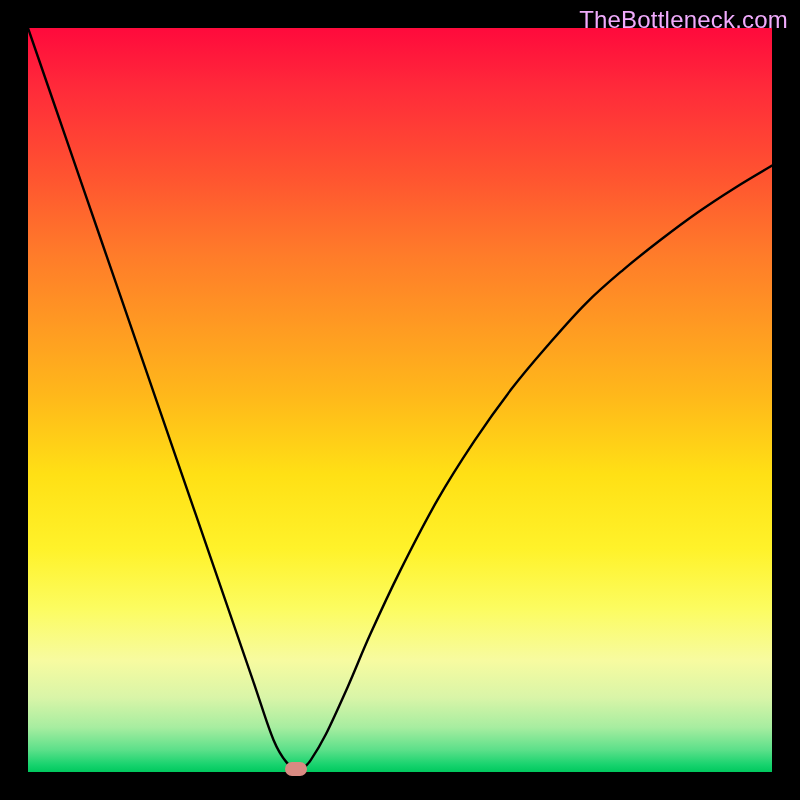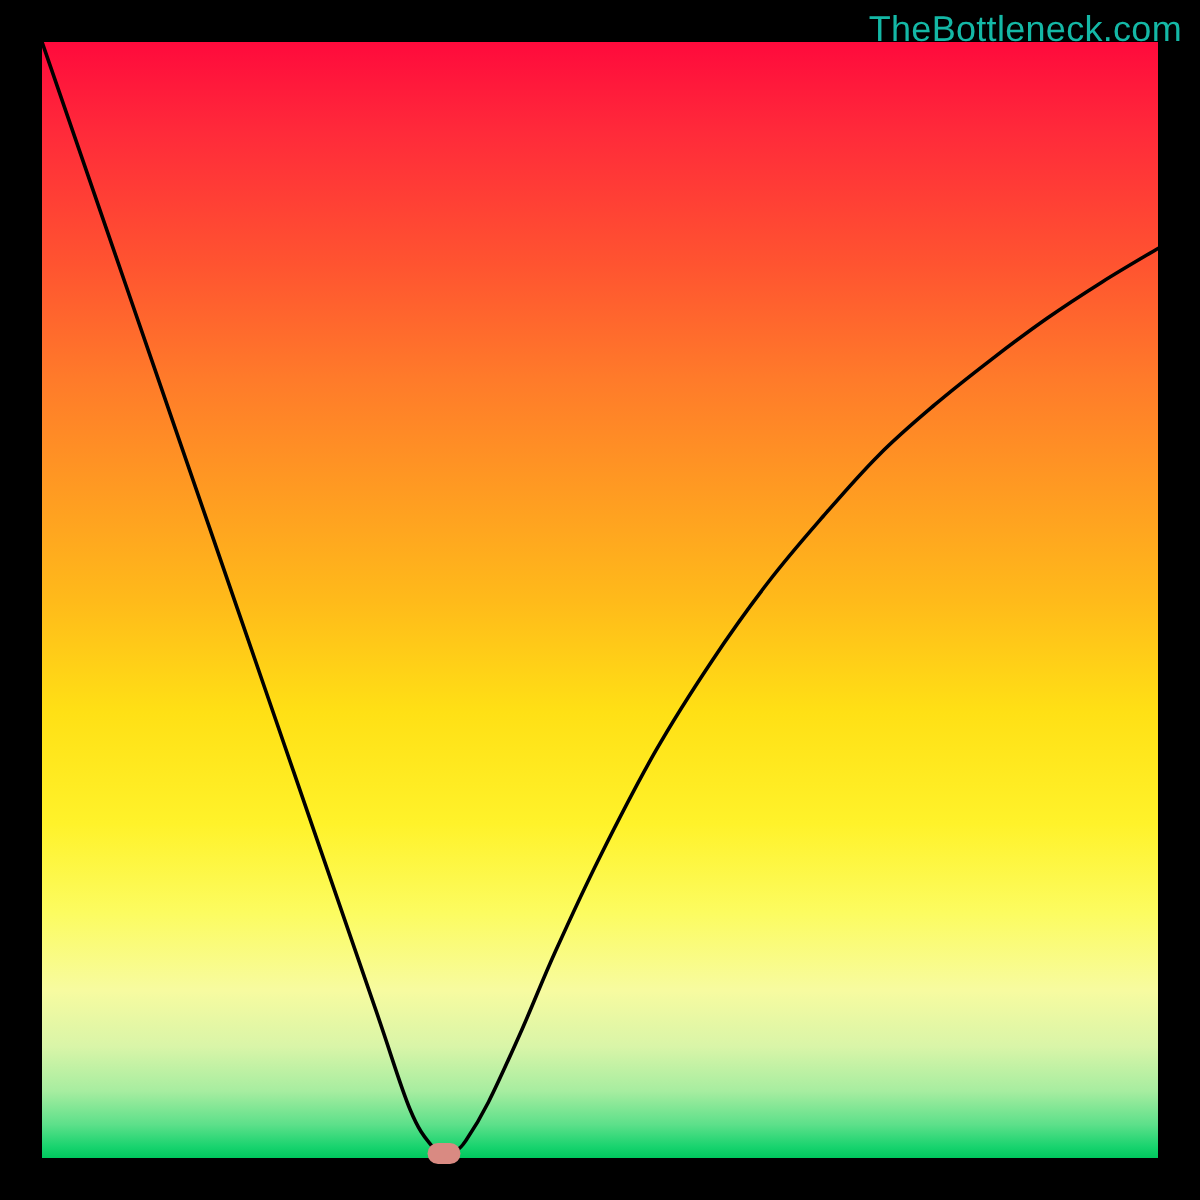--- a/index.html
+++ b/index.html
@@ -32,21 +32,21 @@
       #5de08a 97%,
       #18d36e 99%,
       #00c85e 100%);
   }
   .watermark {
     position: absolute;
     top: 6px;
     right: 12px;
     font-family: Arial, Helvetica, sans-serif;
     font-size: 24px;
-    color: #14b8a6;
+    color: #f0abfc;
     letter-spacing: 0.2px;
     user-select: none;
   }
   .curve {
     position: absolute;
     left: 0; top: 0;
     width: 744px;
     height: 744px;
     pointer-events: none;
   }

